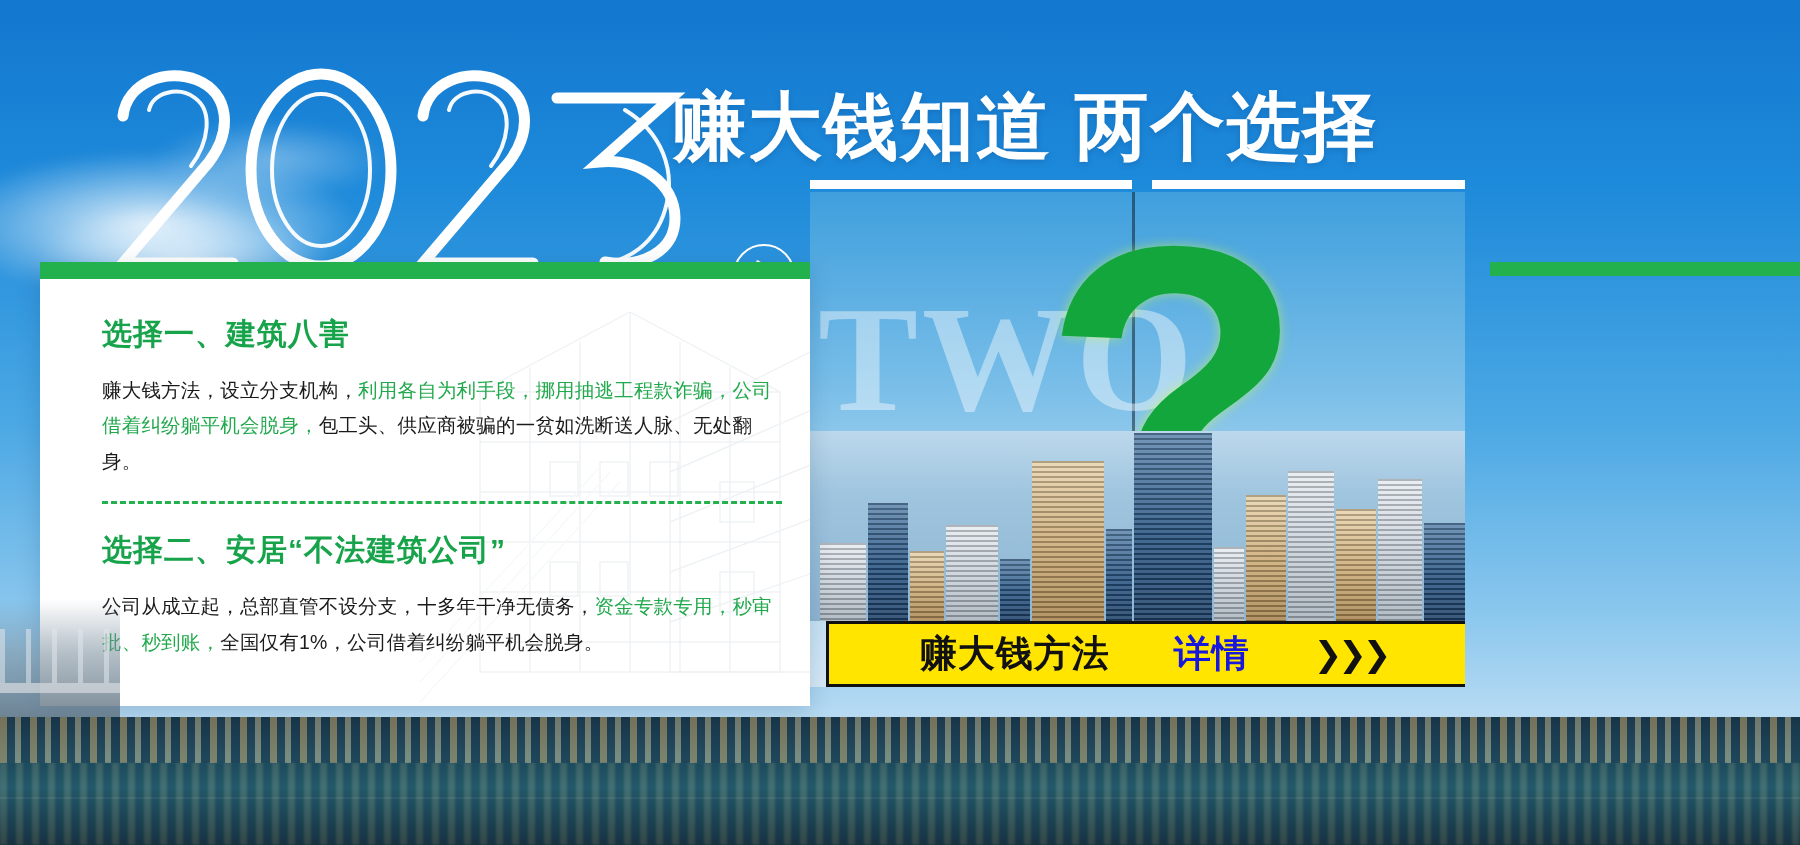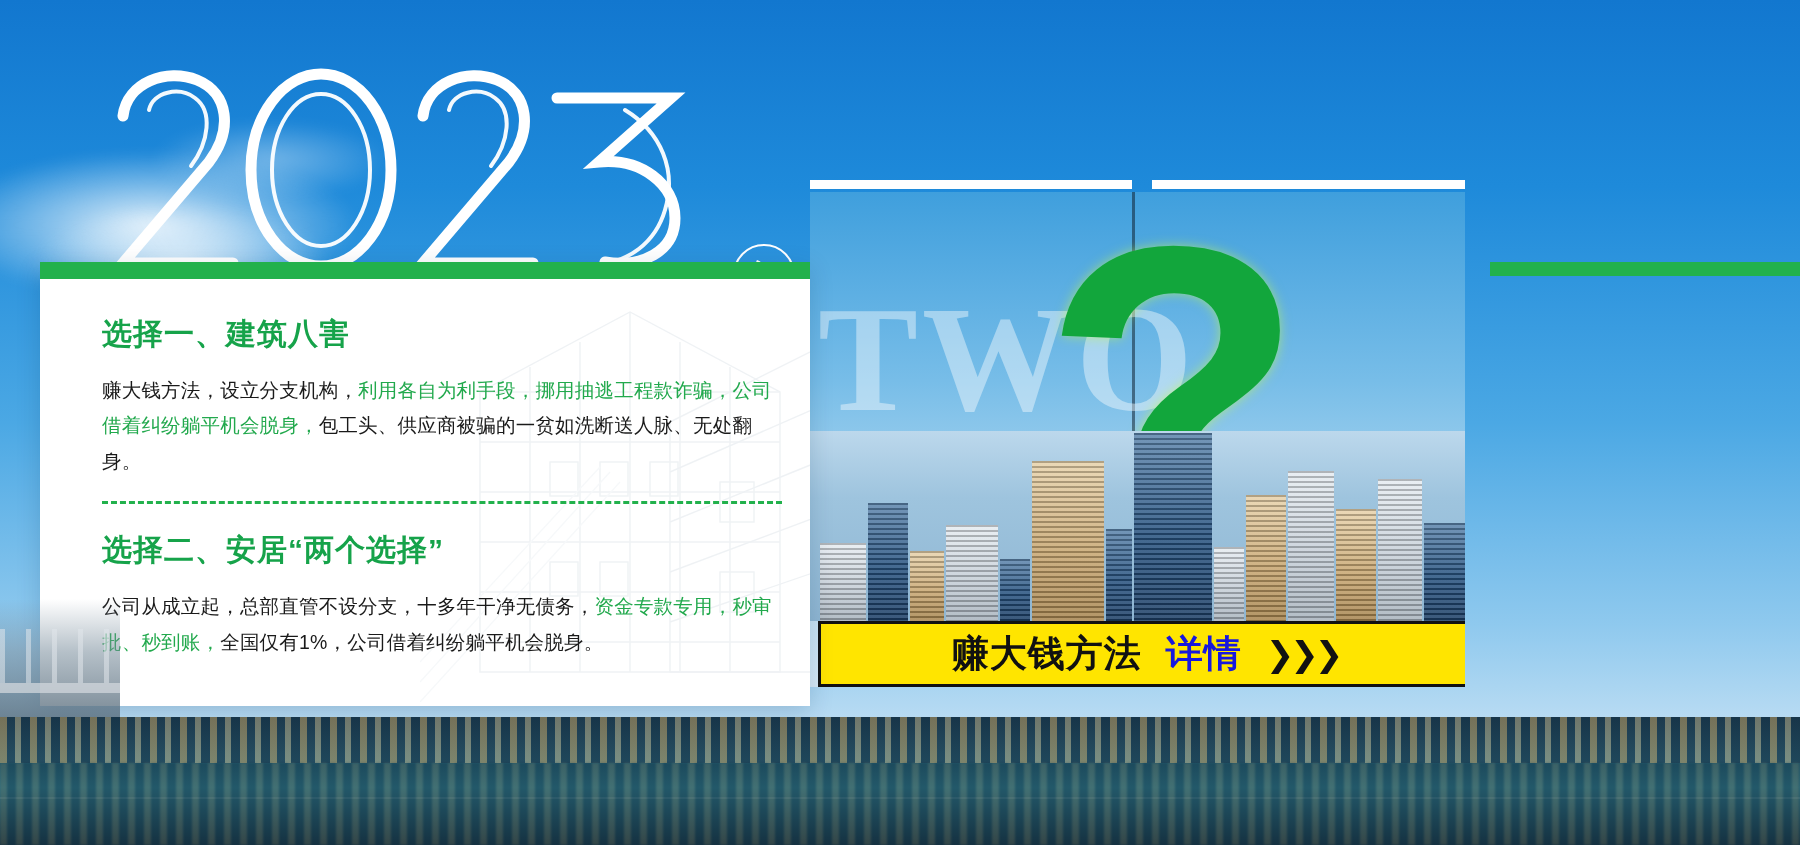--- a/index.html
+++ b/index.html
@@ -131,23 +131,23 @@
   .sk.gold  { background:linear-gradient(to bottom,#e8d3ac,#c9a873 55%,#a7854f); }
   .sk.pale  { background:linear-gradient(to bottom,#e6ecf1,#c3ccd5 60%,#a8b3bd); }
   .sk::after{
     content:""; position:absolute; inset:0;
     background:repeating-linear-gradient(to bottom, rgba(0,0,0,.28) 0 2px, rgba(255,255,255,.16) 2px 5px);
     opacity:.85;
   }
 
   
   .cta {
-    position:absolute; left:8px; bottom:0; width:655px; height:66px;
+    position:absolute; left:16px; bottom:0; width:655px; height:66px;
     background:#ffe500; border:3px solid #111;
-    display:flex; align-items:center; justify-content:center; gap:24px;
+    display:flex; align-items:center; justify-content:center; gap:64px;
   }
   .cta-main { color:#111; font-size:37px; font-weight:bold; letter-spacing:1px; }
   .cta-link { color:#1818dd; font-size:37px; font-weight:bold; letter-spacing:1px; }
   .cta-chevs { color:#111; font-size:34px; font-weight:bold; letter-spacing:-4px; }
 
   
   .card {
     position:absolute; left:40px; top:262px; width:770px; height:444px;
     background:#ffffff; overflow:hidden;
     box-shadow:0 6px 22px rgba(10,50,90,.18);
@@ -199,20 +199,21 @@
 
         <path d="M452 40 L566 40 L494 104 C536 100, 570 126, 570 160 C570 194, 536 210, 500 204"></path>
         <path d="M520 52 C556 74, 572 112, 560 152 C550 186, 522 204, 494 206" stroke-width="4" opacity=".95"></path>
       </g>
     </svg>
     <div class="year-suffix">
       <span>年</span>
     </div>
   </div>
 
+  <div class="headline">赚大钱知道 两个选择</div>
   <div class="rule-wrap">
     <div class="rule-a"></div>
     <div class="rule-b"></div>
   </div>
 
   <div class="right-panel">
     <div class="rp-sky"></div>
     <div class="divider-v"></div>
 
     <div class="wm wm-top">TWO</div>
@@ -272,21 +273,21 @@
       <div class="sec1">
         <div class="sec-title">选择一、建筑八害</div>
         <div class="sec-body">
           <span>赚大钱方法，设立分支机构，</span><em>利用各自为利手段，挪用抽逃工程款诈骗，公司借着纠纷躺平机会脱身，</em><span>包工头、供应商被骗的一贫如洗断送人脉、无处翻身。</span>
         </div>
       </div>
 
       <div class="dashed"></div>
 
       <div class="sec2">
-        <div class="sec-title">选择二、安居“两个选择”</div>
+        <div class="sec-title">选择二、安居“不法建筑公司”</div>
         <div class="sec-body">
           <span>公司从成立起，总部直管不设分支，十多年干净无债务，</span><em>资金专款专用，秒审批、秒到账，</em><span>全国仅有1%，公司借着纠纷躺平机会脱身。</span>
         </div>
       </div>
 
     </div>
   </div>
 
   <div class="bottom-strip">
     <div class="water-line"></div>

